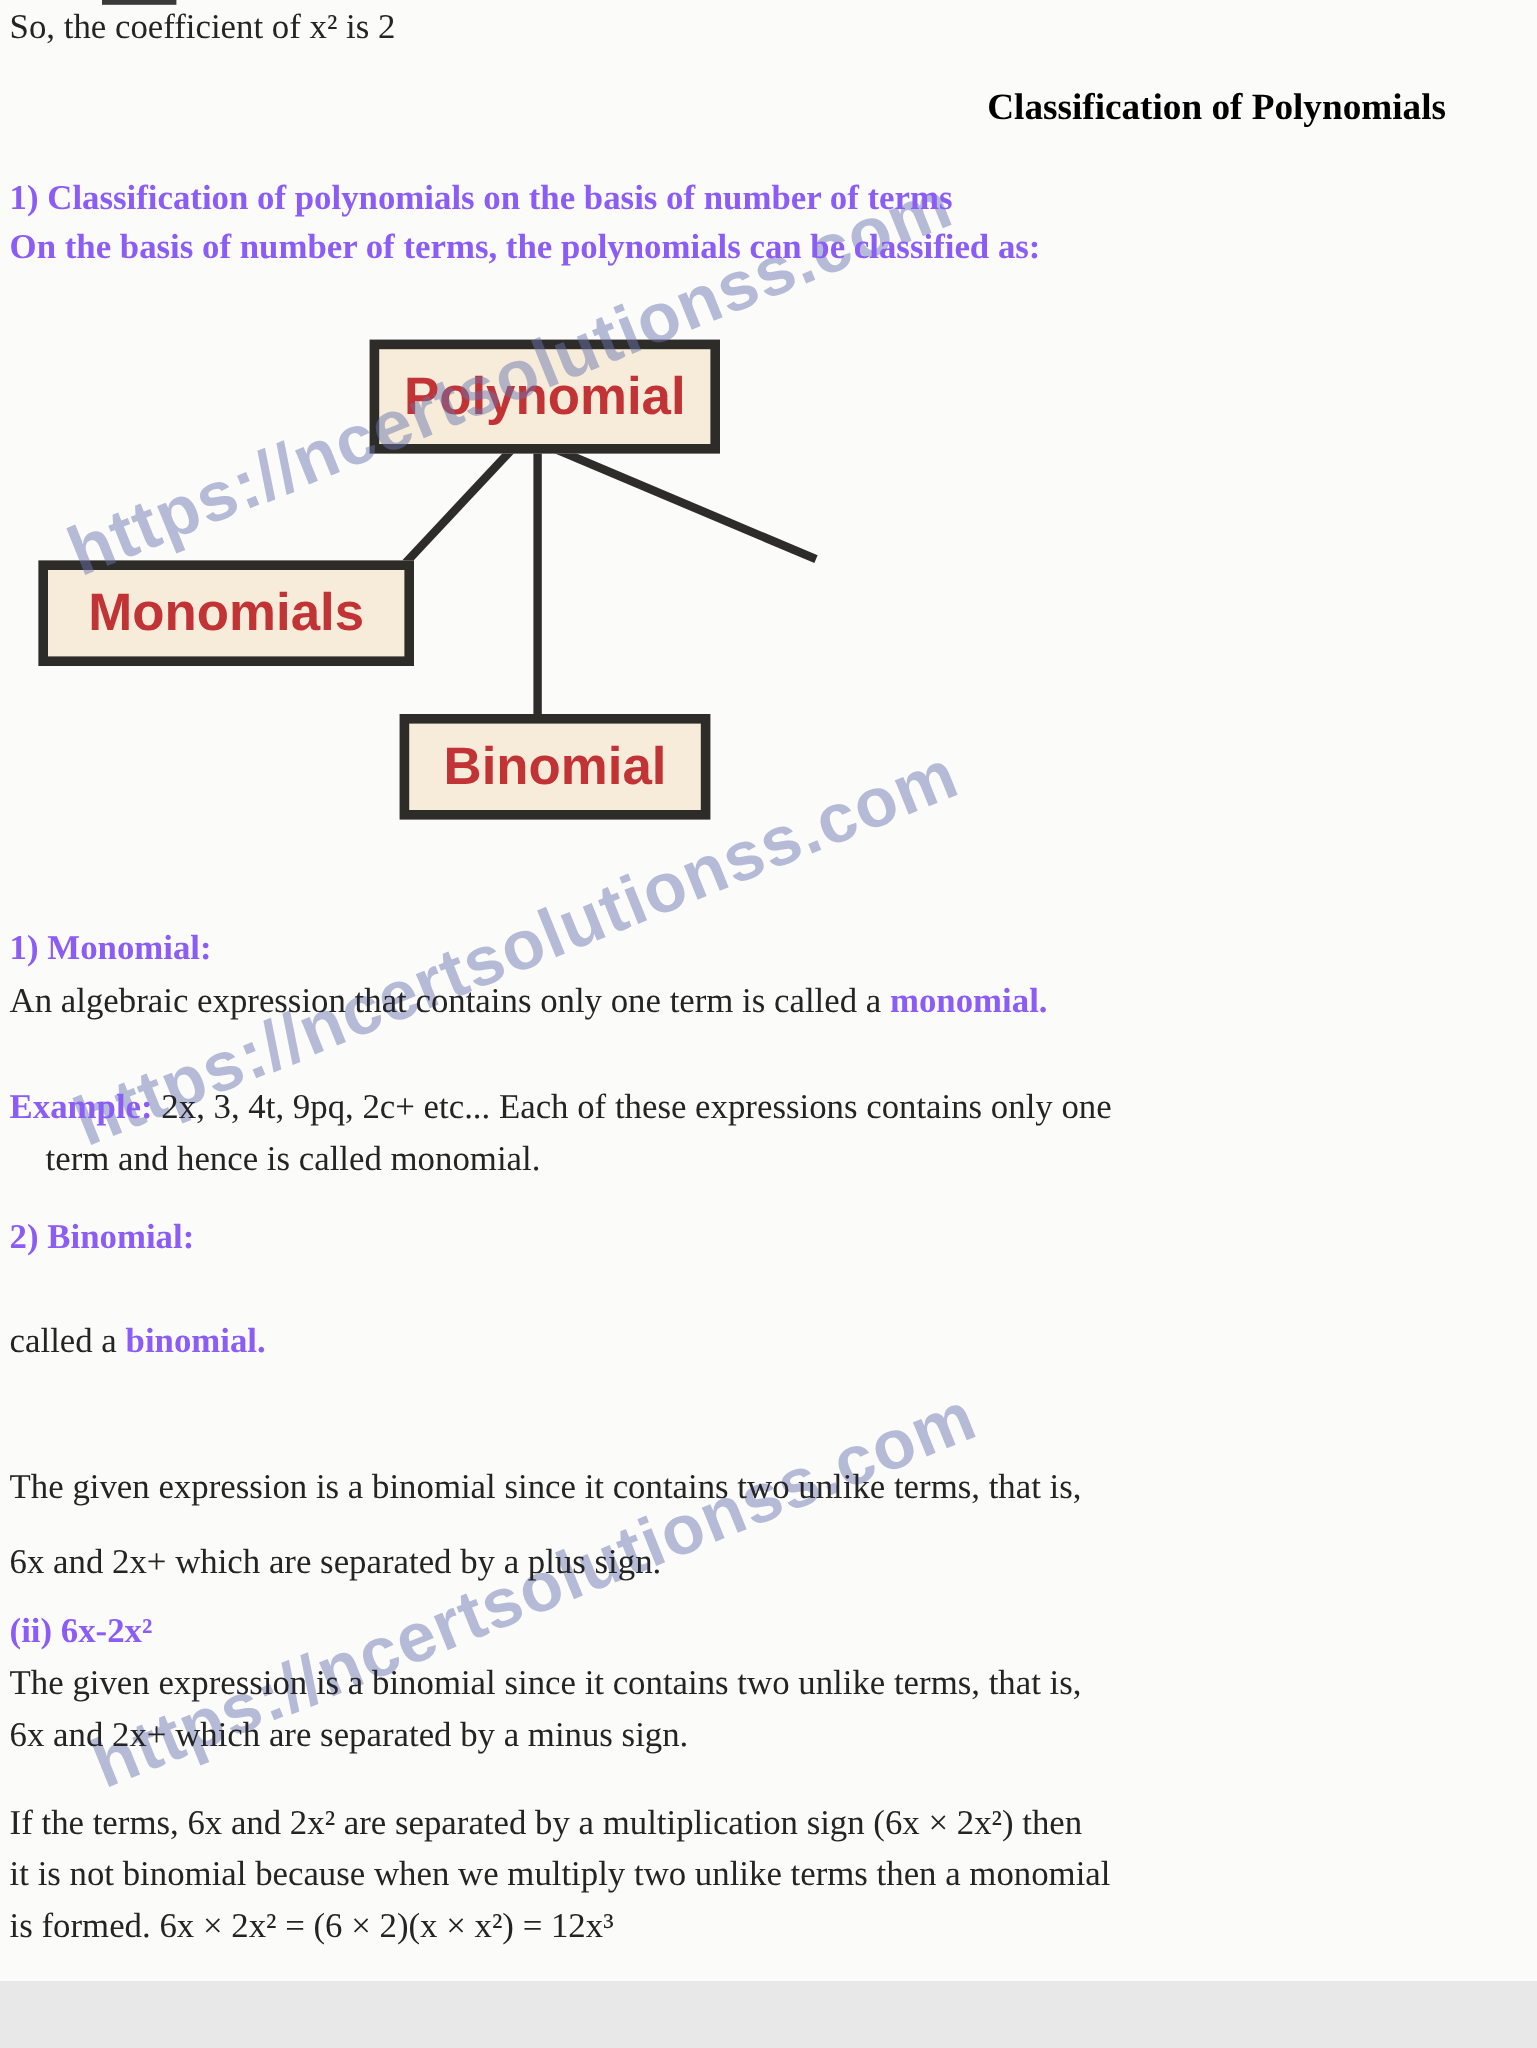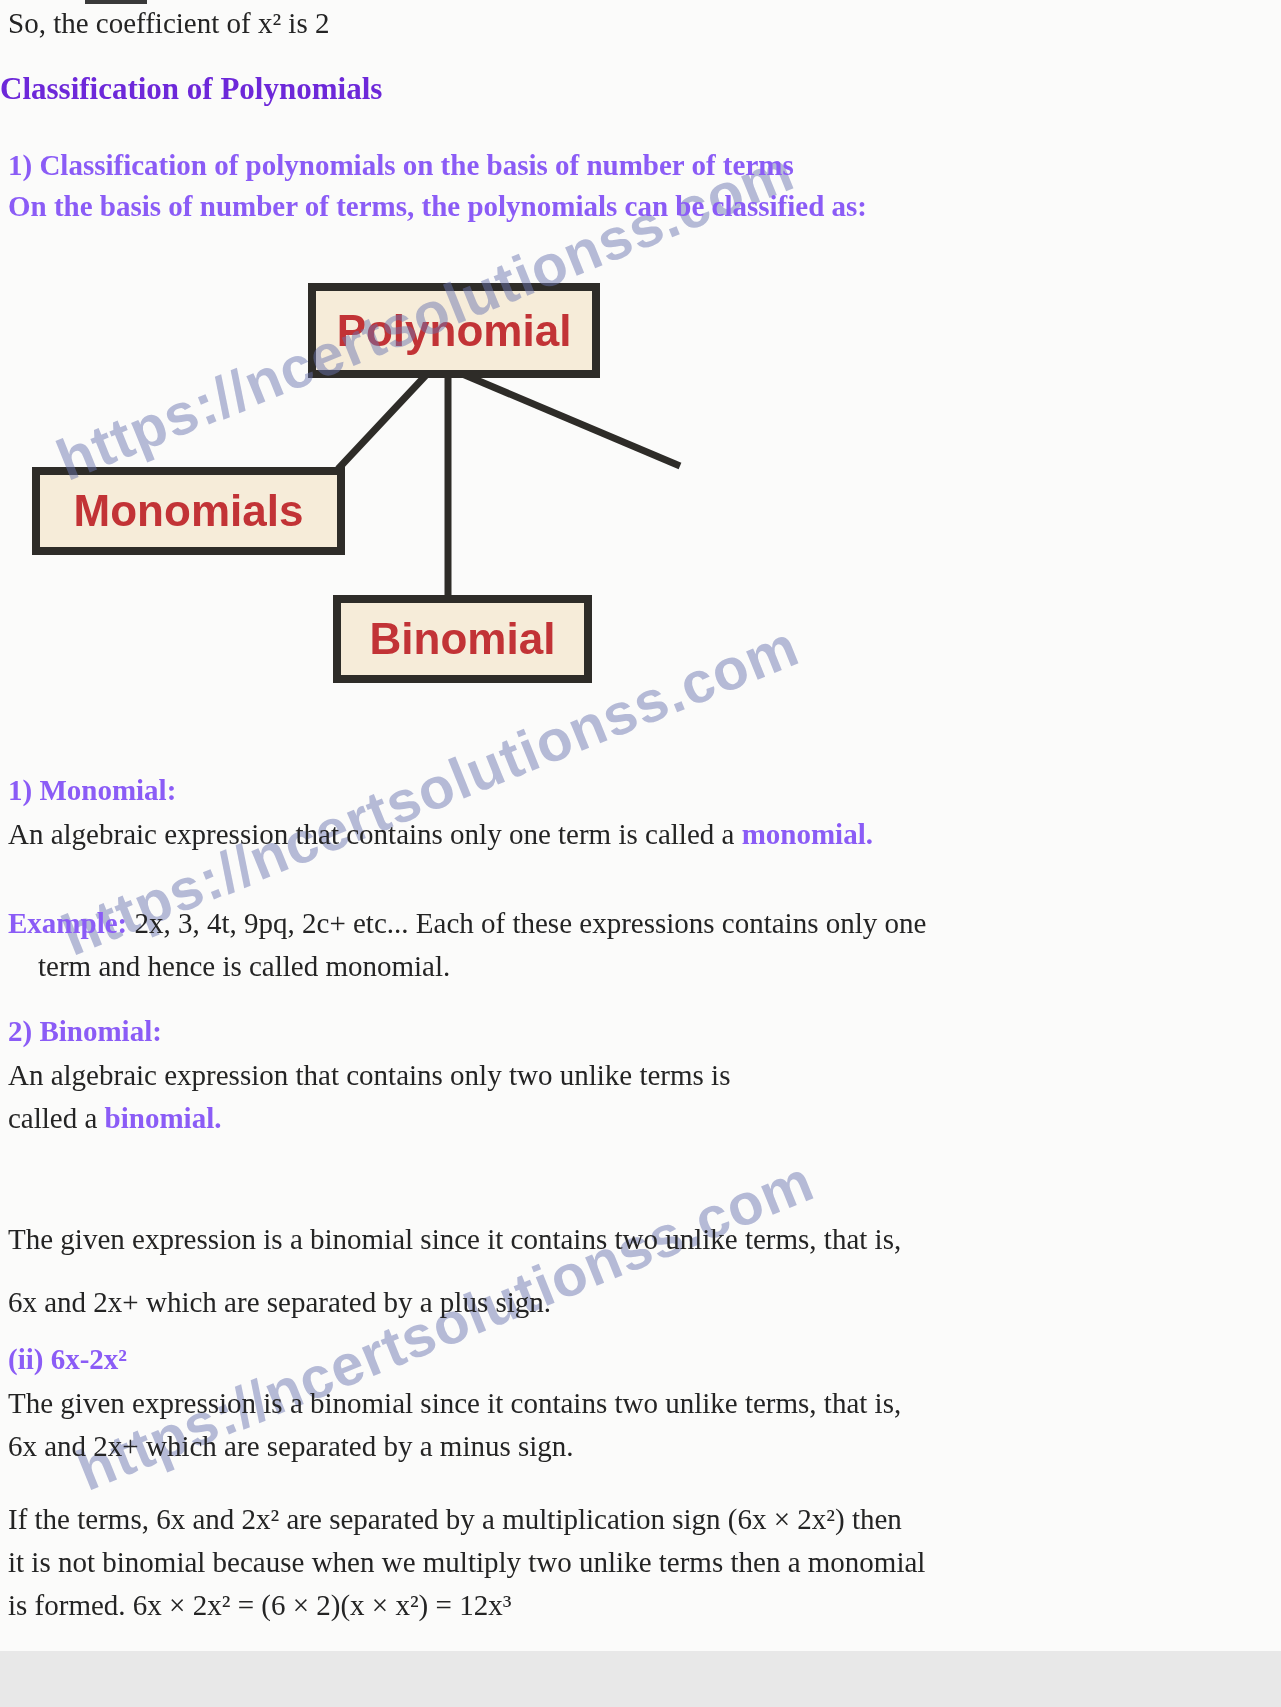--- a/index.html
+++ b/index.html
@@ -14,23 +14,23 @@
   .txt{
     position:absolute;left:8px;
     font-size:29px;line-height:40px;
     white-space:nowrap;
     z-index:3;
     color:#242424;
   }
   .bold{font-weight:700;color:#8b5cf6;}
   .title{
     position:absolute;left:0;top:71px;width:1205px;
-    text-align:left;
+    text-align:right;
     font-size:31px;font-weight:700;
-    color:#6d28d9;
+    color:#000000;
     z-index:3;
   }
   
   .diagram-box{
     position:absolute;
     box-sizing:border-box;
     background:#f6ecd9;
     border:8px solid #2e2c28;
     display:flex;align-items:center;justify-content:center;
     z-index:1;
@@ -97,21 +97,20 @@
   <div class="diagram-box" style="left:333px;top:595px;width:259px;height:88px;">
     <span>Binomial</span>
   </div>
 
   <div class="txt bold" style="top:770px;">1) Monomial:</div>
   <div class="txt" style="top:814px;"><span>An algebraic expression that contains only one term is called a </span><span class="bold">monomial.</span></div>
   <div class="txt" style="top:903px;"><span class="bold">Example:</span><span> 2x, 3, 4t, 9pq, 2c+ etc... Each of these expressions contains only one</span></div>
   <div class="txt" style="top:946px;margin-left:30px;">term and hence is called monomial.</div>
 
   <div class="txt bold" style="top:1011px;">2) Binomial:</div>
-  <div class="txt" style="top:1055px;">An algebraic expression that contains only two unlike terms is</div>
   <div class="txt" style="top:1098px;"><span>called a </span><span class="bold">binomial.</span></div>
 
   <div class="txt" style="top:1219px;">The given expression is a binomial since it contains two unlike terms, that is,</div>
   <div class="txt" style="top:1282px;">6x and 2x+ which are separated by a plus sign.</div>
 
   <div class="txt bold" style="top:1339px;">(ii) 6x-2x²</div>
   <div class="txt" style="top:1383px;">The given expression is a binomial since it contains two unlike terms, that is,</div>
   <div class="txt" style="top:1426px;">6x and 2x+ which are separated by a minus sign.</div>
 
   <div class="txt" style="top:1499px;">If the terms, 6x and 2x² are separated by a multiplication sign (6x × 2x²) then</div>

